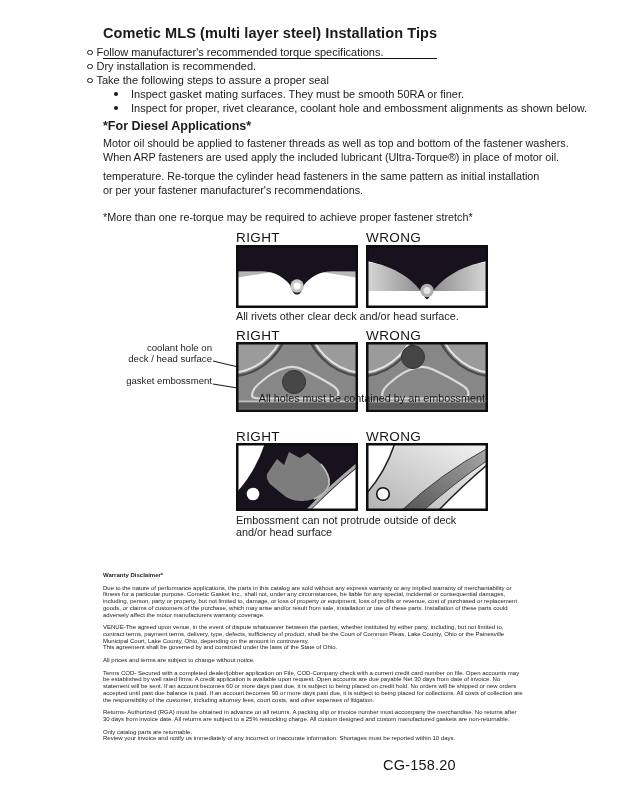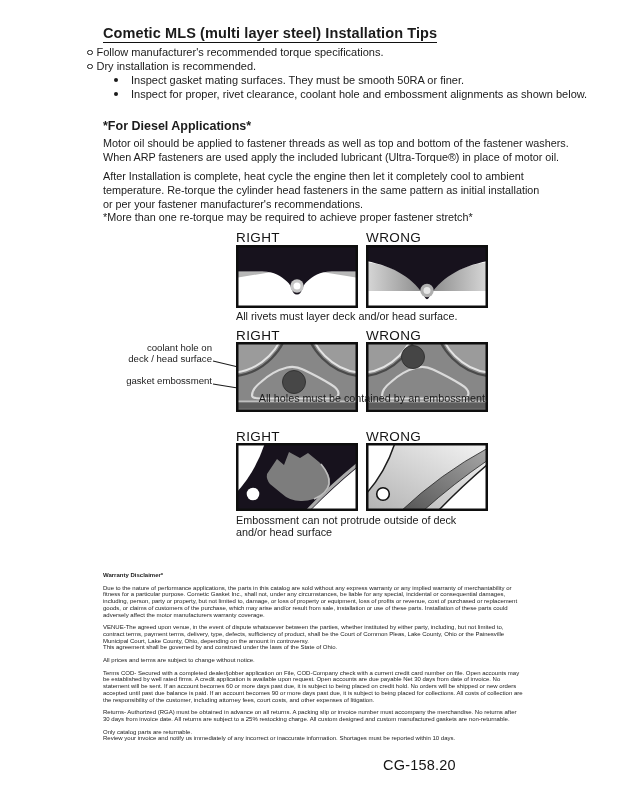--- a/index.html
+++ b/index.html
@@ -2,21 +2,21 @@
 <html><head>
 <meta charset="utf-8">
 <style>
   html,body{margin:0;padding:0;background:#ffffff;}
   .sheet{
     position:relative;width:618px;height:800px;background:#ffffff;
     font-family:"Liberation Sans",sans-serif;color:#1b1b1b;overflow:hidden;
   }
   .title{
     position:absolute;left:103px;top:25px;font-size:14.5px;font-weight:bold;
-    letter-spacing:.1px;border-bottom:1.8px solid #111;padding-bottom:1px;white-space:nowrap;
+    letter-spacing:.1px;border-bottom:1.8px solid #111;padding-bottom:17px;white-space:nowrap;
   }
   .bullets{position:absolute;left:87px;top:45px;font-size:11px;line-height:14px;}
   .b{display:flex;align-items:flex-start;white-space:nowrap;}
   .marker-o{width:3.5px;height:3.5px;border:1px solid #1b1b1b;border-radius:50%;margin:4.5px 4px 0 0;flex:none;}
   .marker-f{width:4px;height:4px;background:#1b1b1b;border-radius:50%;margin:4.5px 4px 0 0;flex:none;}
   .sub{margin-left:27px;gap:9px;}
   .diesel-h{position:absolute;left:103px;top:119px;font-size:12.5px;font-weight:bold;white-space:nowrap;}
   .para{position:absolute;left:103px;font-size:10.8px;line-height:13.8px;white-space:nowrap;}
   #p1{top:137px}
   #p2{top:170px}
@@ -42,39 +42,42 @@
 
   <div class="bullets">
     <div class="b">
       <span class="marker-o"></span>
       <span>Follow manufacturer's recommended torque specifications.</span>
     </div>
     <div class="b">
       <span class="marker-o"></span>
       <span>Dry installation is recommended.</span>
     </div>
+    <div class="b">
+      <span class="marker-o"></span>
+      <span>Take the following steps to assure a proper seal</span>
+    </div>
     <div class="b sub">
       <span class="marker-f"></span>
       <span>Inspect gasket mating surfaces.  They must be smooth 50RA or finer.</span>
     </div>
     <div class="b sub">
       <span class="marker-f"></span>
       <span>Inspect for proper, rivet clearance, coolant hole and embossment alignments as shown below.</span>
     </div>
   </div>
 
   <div class="diesel-h">*For Diesel Applications*</div>
 
   <div class="para" id="p1">
     <div>Motor oil should be applied to fastener threads as well as top and bottom of the fastener washers.</div>
     <div>When ARP fasteners are used apply the included lubricant (Ultra-Torque®) in place of motor oil.</div>
   </div>
 
   <div class="para" id="p2">
-    <div>After Installation is complete, heat cycle the engine then let it completely cool to ambient</div>
     <div>temperature. Re-torque the cylinder head fasteners in the same pattern as initial installation</div>
     <div>or per your fastener manufacturer's recommendations.</div>
   </div>
 
   <div class="para" id="dnote">*More than one re-torque may be required to achieve proper fastener stretch*</div>
 
   <div class="figlabel" style="left:236px;top:230px">RIGHT</div>
   <div class="figlabel" style="left:366px;top:230px">WRONG</div>
 
   <div class="panel" style="left:236px;top:245px">
@@ -101,21 +104,21 @@
       </defs>
       <rect width="122" height="63" fill="#ffffff"></rect>
       <path d="M0 17 C28 21 48 32 61 50 C74 32 94 21 122 17 V46 H0 Z" fill="url(#gw1)"></path>
       <path d="M0 0 H122 V16 C93 21.5 73.5 34 63 52.5 Q61 56 59 52.5 C48.5 34 29 21.5 0 16 Z" fill="#17121d"></path>
       <circle cx="61" cy="45.5" r="6.7" fill="#aeaeae"></circle>
       <circle cx="61" cy="45.5" r="3.5" fill="#e6e6e6"></circle>
       <rect x="1.25" y="1.25" width="119.5" height="60.5" fill="none" stroke="#0e0e0e" stroke-width="2.5"></rect>
     </svg>
   </div>
 
-  <div class="caption" style="left:236px;top:311px">All rivets must layer deck and/or head surface.</div>
+  <div class="caption" style="left:236px;top:311px">All rivets other clear deck and/or head surface.</div>
 
   <div class="figlabel" style="left:236px;top:328px">RIGHT</div>
   <div class="figlabel" style="left:366px;top:328px">WRONG</div>
 
   <div class="callout" style="top:343px">
     <div>coolant hole on</div>
     <div>deck / head surface</div>
   </div>
   <div class="callout" style="top:376px">gasket embossment</div>
 

